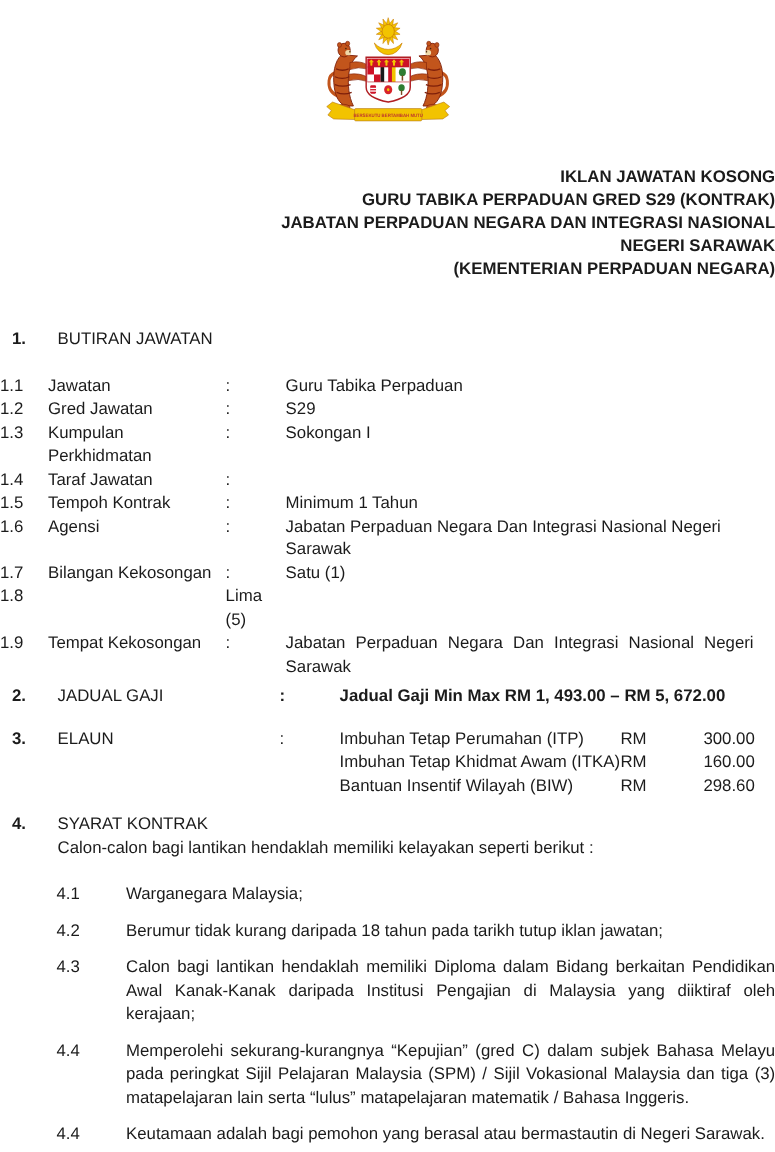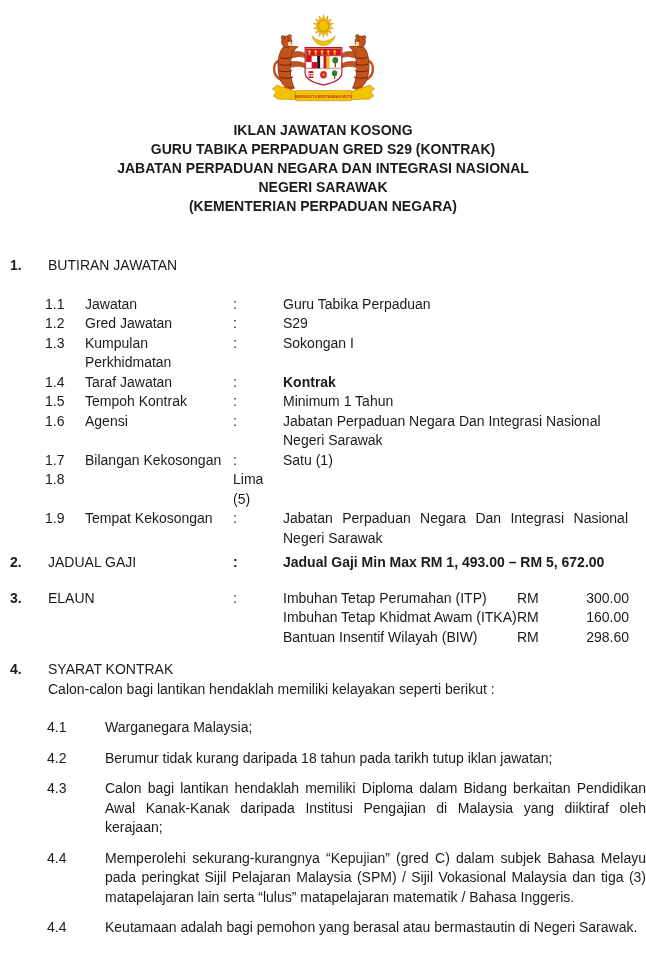--- a/index.html
+++ b/index.html
@@ -2,29 +2,29 @@
 <html><head>
 <meta charset="utf-8">
 <style>
   html,body { margin:0; padding:0; background:#e9e9e9; }
   .page {
     width:646px; height:960px; margin:0 auto; background:#ffffff;
     font-family:"Liberation Sans", sans-serif; font-size:14px; color:#1b1b1b;
     line-height:19.5px; overflow:hidden; position:relative;
   }
   .crest { padding-top:12px; text-align:center; height:92px; }
-  .title { margin-top:17px; text-align:center; font-weight:bold; line-height:19px; }
+  .title { margin-top:34px; text-align:right; font-weight:bold; line-height:19px; }
   .b { font-weight:bold; }
   .just { text-align:justify; }
 
   .sec-head { display:flex; margin-left:10px; }
   .snum { width:38px; font-weight:bold; flex:0 0 38px; }
   .sec1-head { margin-top:40px; }
 
-  .kv { margin-left:45px; padding-right:18px; margin-top:19px; }
+  .kv { padding-right:18px; margin-top:19px; }
   .krow { display:grid; grid-template-columns:40px 148px 50px 1fr; }
   .klabel { padding-right:4px; }
   .nowrap { white-space:nowrap; }
 
   .toprow { display:grid; margin-left:10px; padding-right:11px;
             grid-template-columns:38px 185px 50px 1fr; }
   .sec2 { margin-top:5px; }
   .sec3 { margin-top:16px; }
 
   .arow { display:flex; }
@@ -151,21 +151,20 @@
     <div class="krow">
       <span>1.3</span>
       <span class="klabel">Kumpulan Perkhidmatan</span>
       <span>:</span>
       <span>Sokongan I</span>
     </div>
     <div class="krow">
       <span>1.4</span>
       <span class="klabel">Taraf Jawatan</span>
       <span>:</span>
-      <span class="b">Kontrak</span>
     </div>
     <div class="krow">
       <span>1.5</span>
       <span class="klabel">Tempoh Kontrak</span>
       <span>:</span>
       <span>Minimum 1 Tahun</span>
     </div>
     <div class="krow">
       <span>1.6</span>
       <span class="klabel">Agensi</span>

